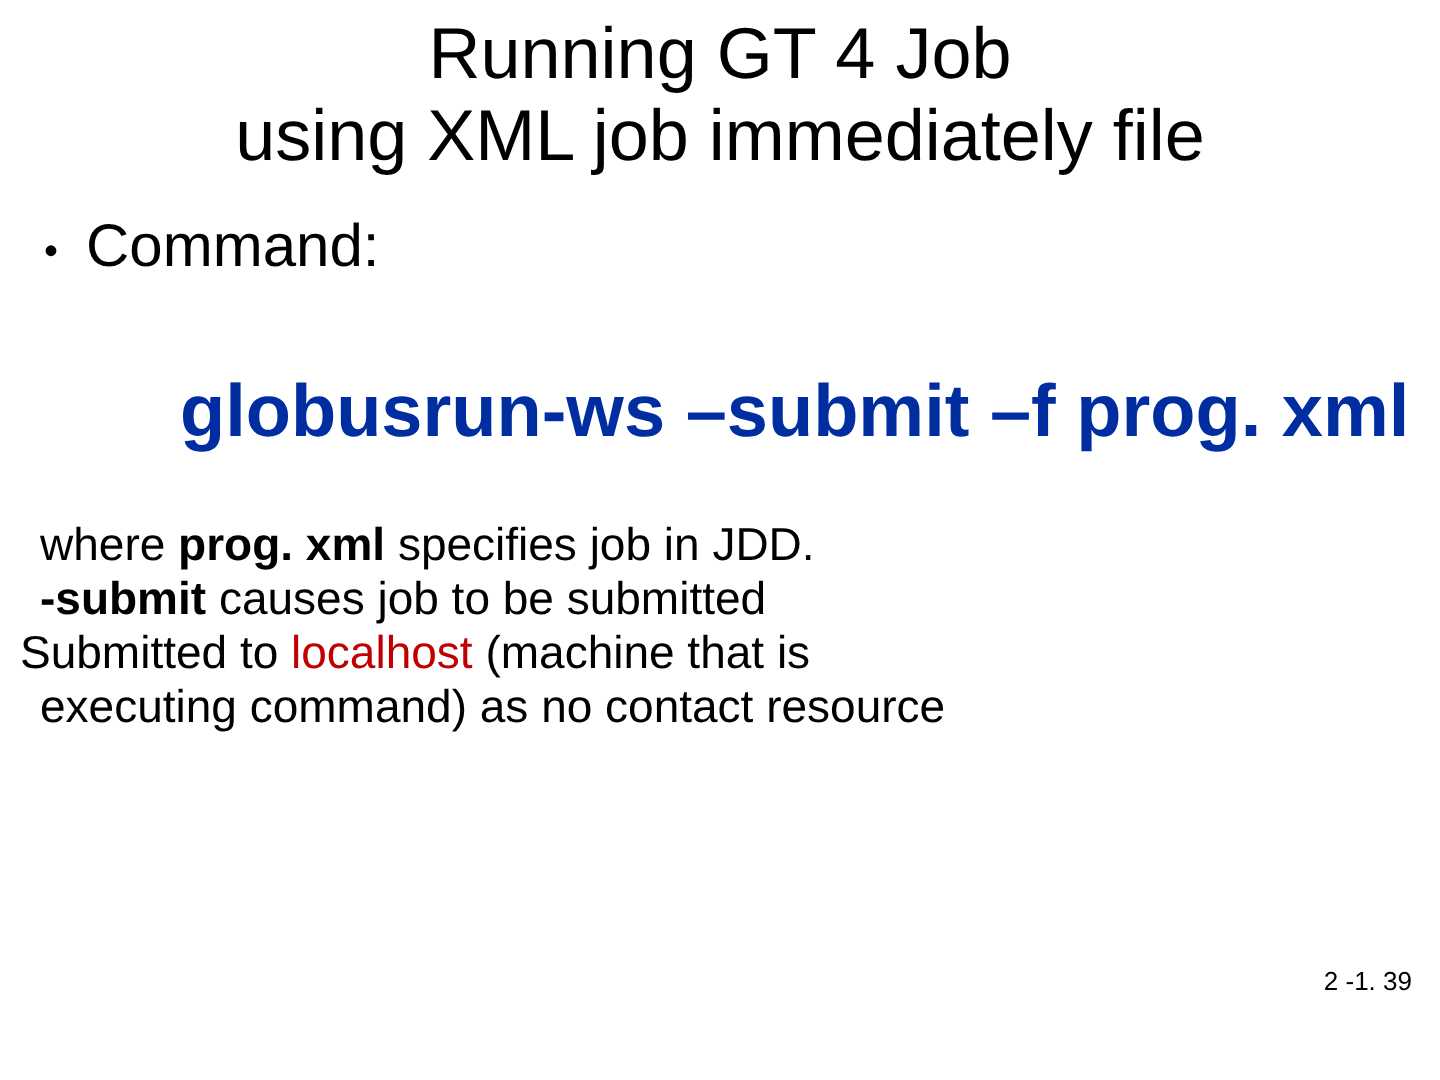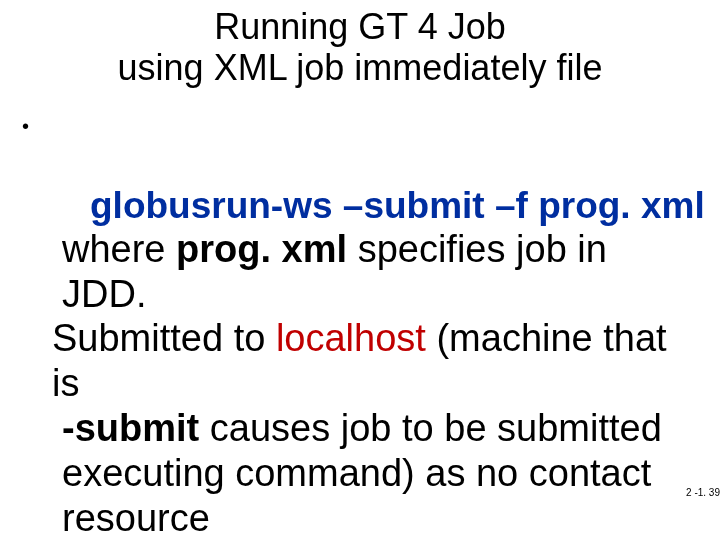--- a/index.html
+++ b/index.html
@@ -38,60 +38,61 @@
     padding-right: 14px;
   }
   .command {
     font-size: 37px;
     color: #002EA0;
     font-weight: 700;
     margin-top: 40px;
     padding-left: 90px;
   }
   .body {
-    font-size: 38px;
+    font-size: 23px;
     line-height: 1.18;
-    padding-left: 42px;
+    margin-top: 32px;
     padding-right: 20px;
   }
   .body .line { padding-left: 20px; }
   .body .line.outdent { padding-left: 10px; }
   .b { font-weight: 700; }
   .red { color: #C00000; }
   .pagenum {
     position: absolute;
-    right: 0;
+    right: 14px;
     bottom: 10px;
-    font-size: 10px;
+    font-size: 13px;
   }
 </style>
 </head>
 <body>
 
 <div class="slide">
 
   <div class="title">
     <span>Running GT 4 Job</span><br>
     <span>using XML job immediately file</span>
   </div>
 
   <div class="bullet-row">
     <span class="bullet-dot">•</span>
+    <span>Command:</span>
   </div>
 
   <div class="command">globusrun-ws –submit –f prog. xml</div>
 
   <div class="body">
     <div class="line">
       <span>where </span><span class="b">prog. xml</span><span>  specifies job in JDD.</span>
     </div>
+    <div class="line">
+      <span class="b">-submit</span><span> causes job to be submitted</span>
+    </div>
     <div class="line outdent">
       <span>Submitted to </span><span class="red">localhost</span><span> (machine that is</span>
-    </div>
-    <div class="line">
-      <span class="b">-submit</span><span> causes job to be submitted</span>
     </div>
     <div class="line">executing command) as no contact resource</div>
   </div>
 
   <div class="pagenum">2 -1. 39</div>
 
 </div>
 
 </body></html>

